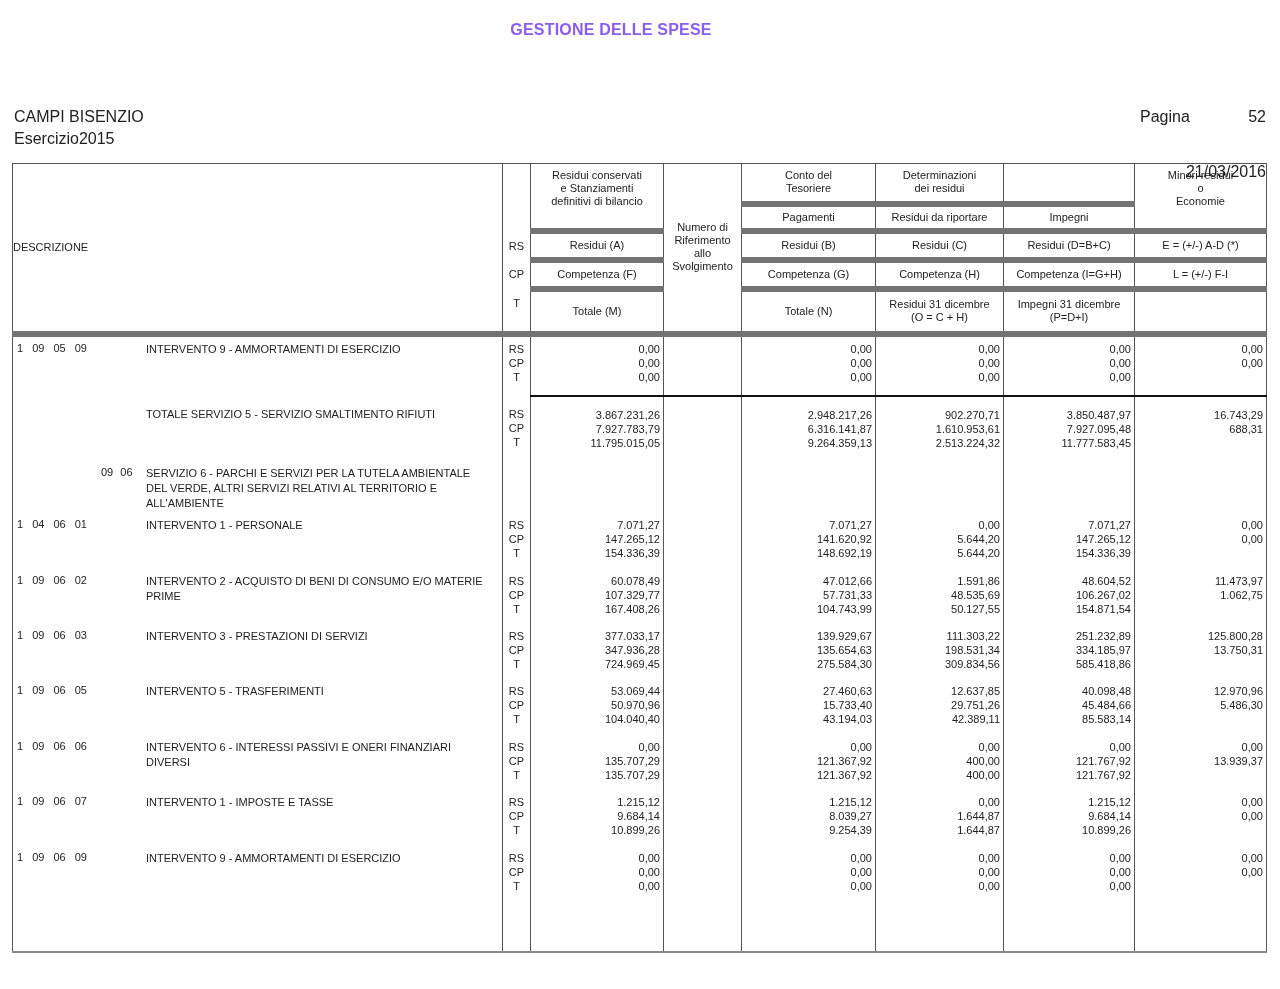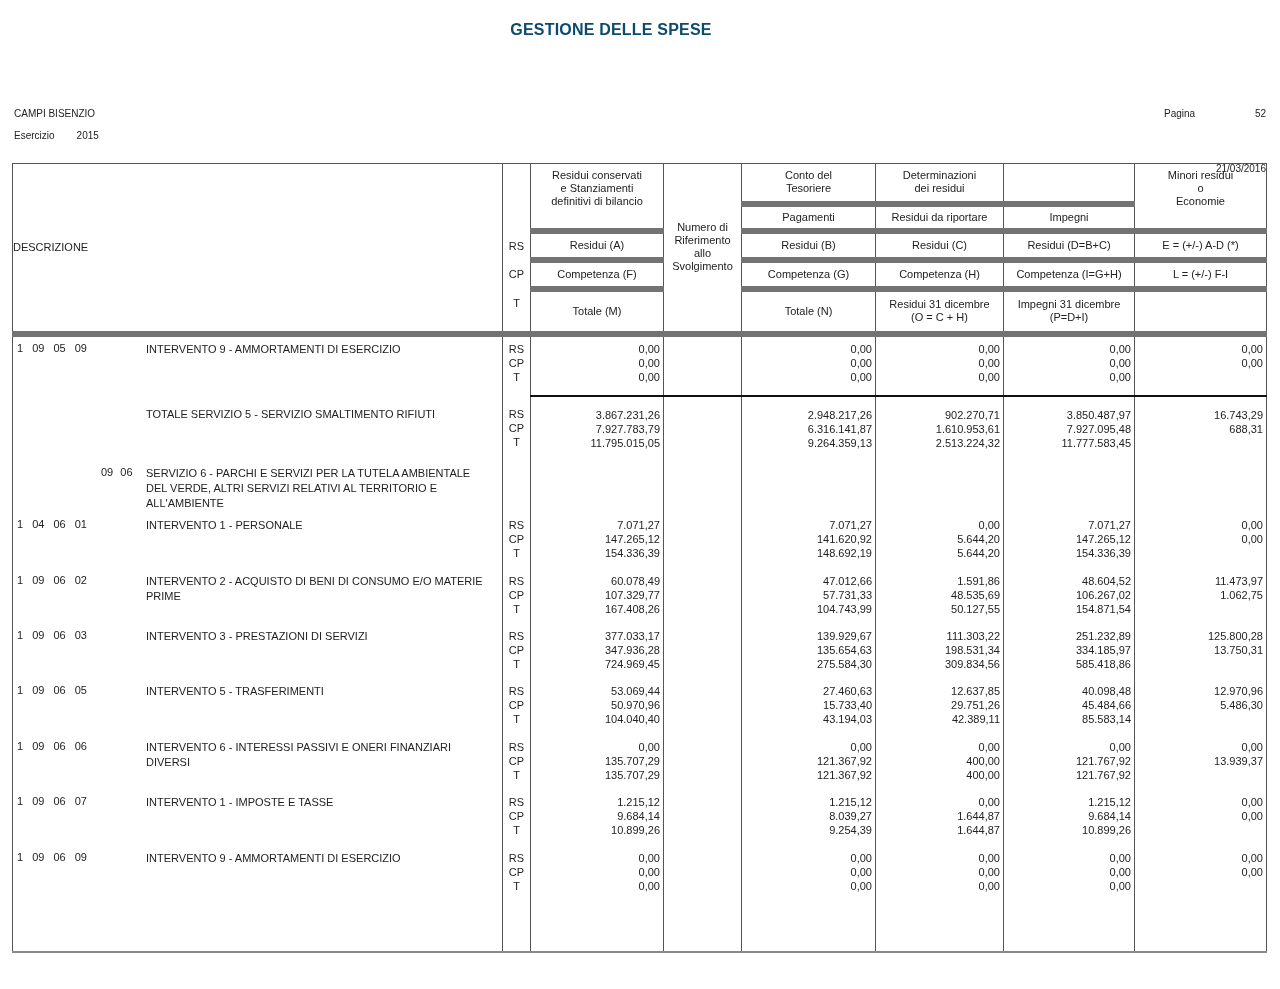--- a/index.html
+++ b/index.html
@@ -4,27 +4,27 @@
 <style>
   * { box-sizing: border-box; }
   html,body { margin:0; padding:0; }
   body {
     width:1280px; height:989px; position:relative; background:#ffffff;
     font-family:"Liberation Sans", sans-serif; color:#1a1a1a;
     -webkit-font-smoothing:antialiased;
   }
   .title {
     position:absolute; top:21px; left:0; width:1222px; text-align:center;
-    font-weight:bold; font-size:16px; letter-spacing:0.2px; color:#0c4a6e;
+    font-weight:bold; font-size:16px; letter-spacing:0.2px; color:#8b5cf6;
   }
-  .meta { font-size:10px; color:#222; }
+  .meta { font-size:16px; color:#222; }
   .entity   { position:absolute; left:14px; top:108px; }
   .esercizio{ position:absolute; left:14px; top:130px; }
-  .esercizio .year { margin-left:22px; }
-  .pagina-label { position:absolute; left:1164px; top:108px; }
+  .esercizio .year { }
+  .pagina-label { position:absolute; left:1140px; top:108px; }
   .pagina-num   { position:absolute; right:14px; top:108px; width:80px; text-align:right; }
   .print-date   { position:absolute; right:14px; top:131px;margin-top:32px; }
 
   table.report {
     position:absolute; left:12px; top:163px; width:1254px;
     border-collapse:collapse; table-layout:fixed;
     font-size:11px; color:#222;
     border:1px solid #555; border-bottom:2px solid #8a8a8a;
   }
   td { padding:0; vertical-align:top; overflow:hidden; }

